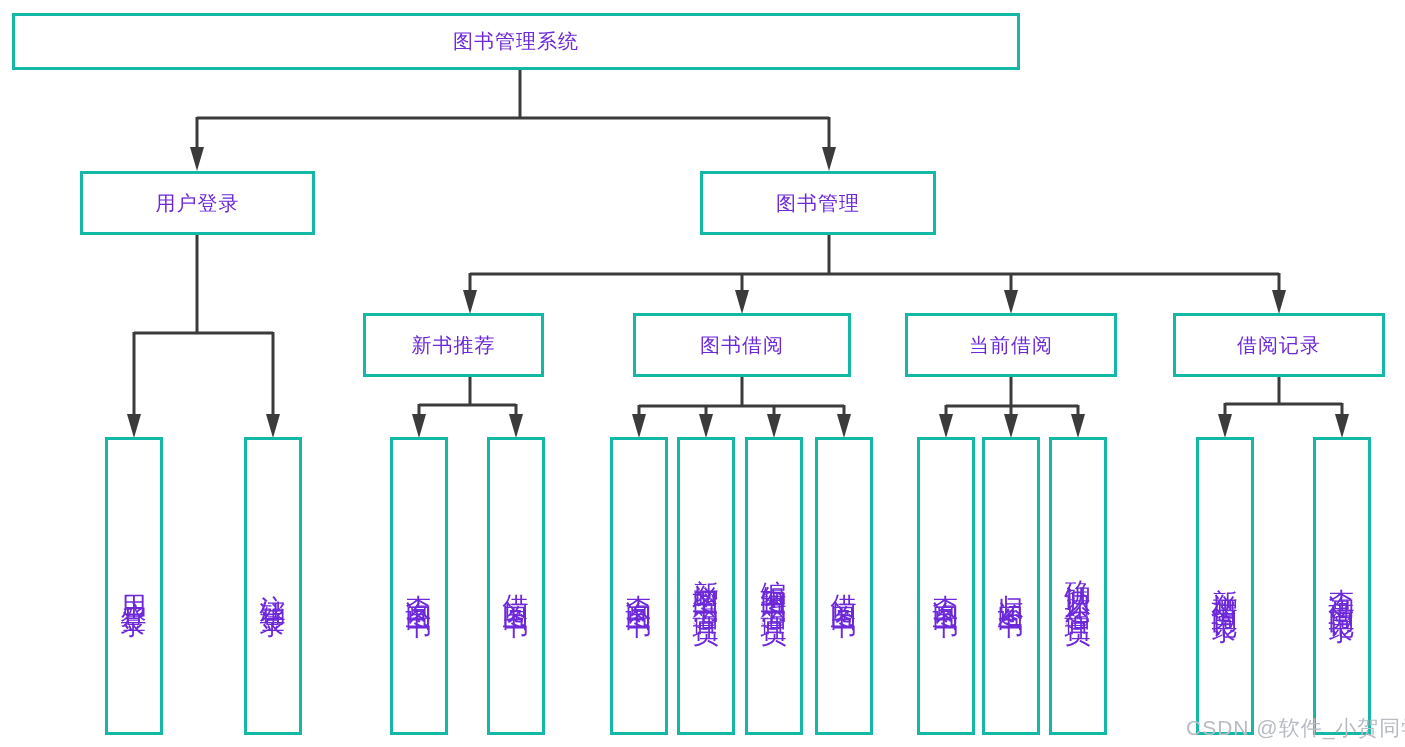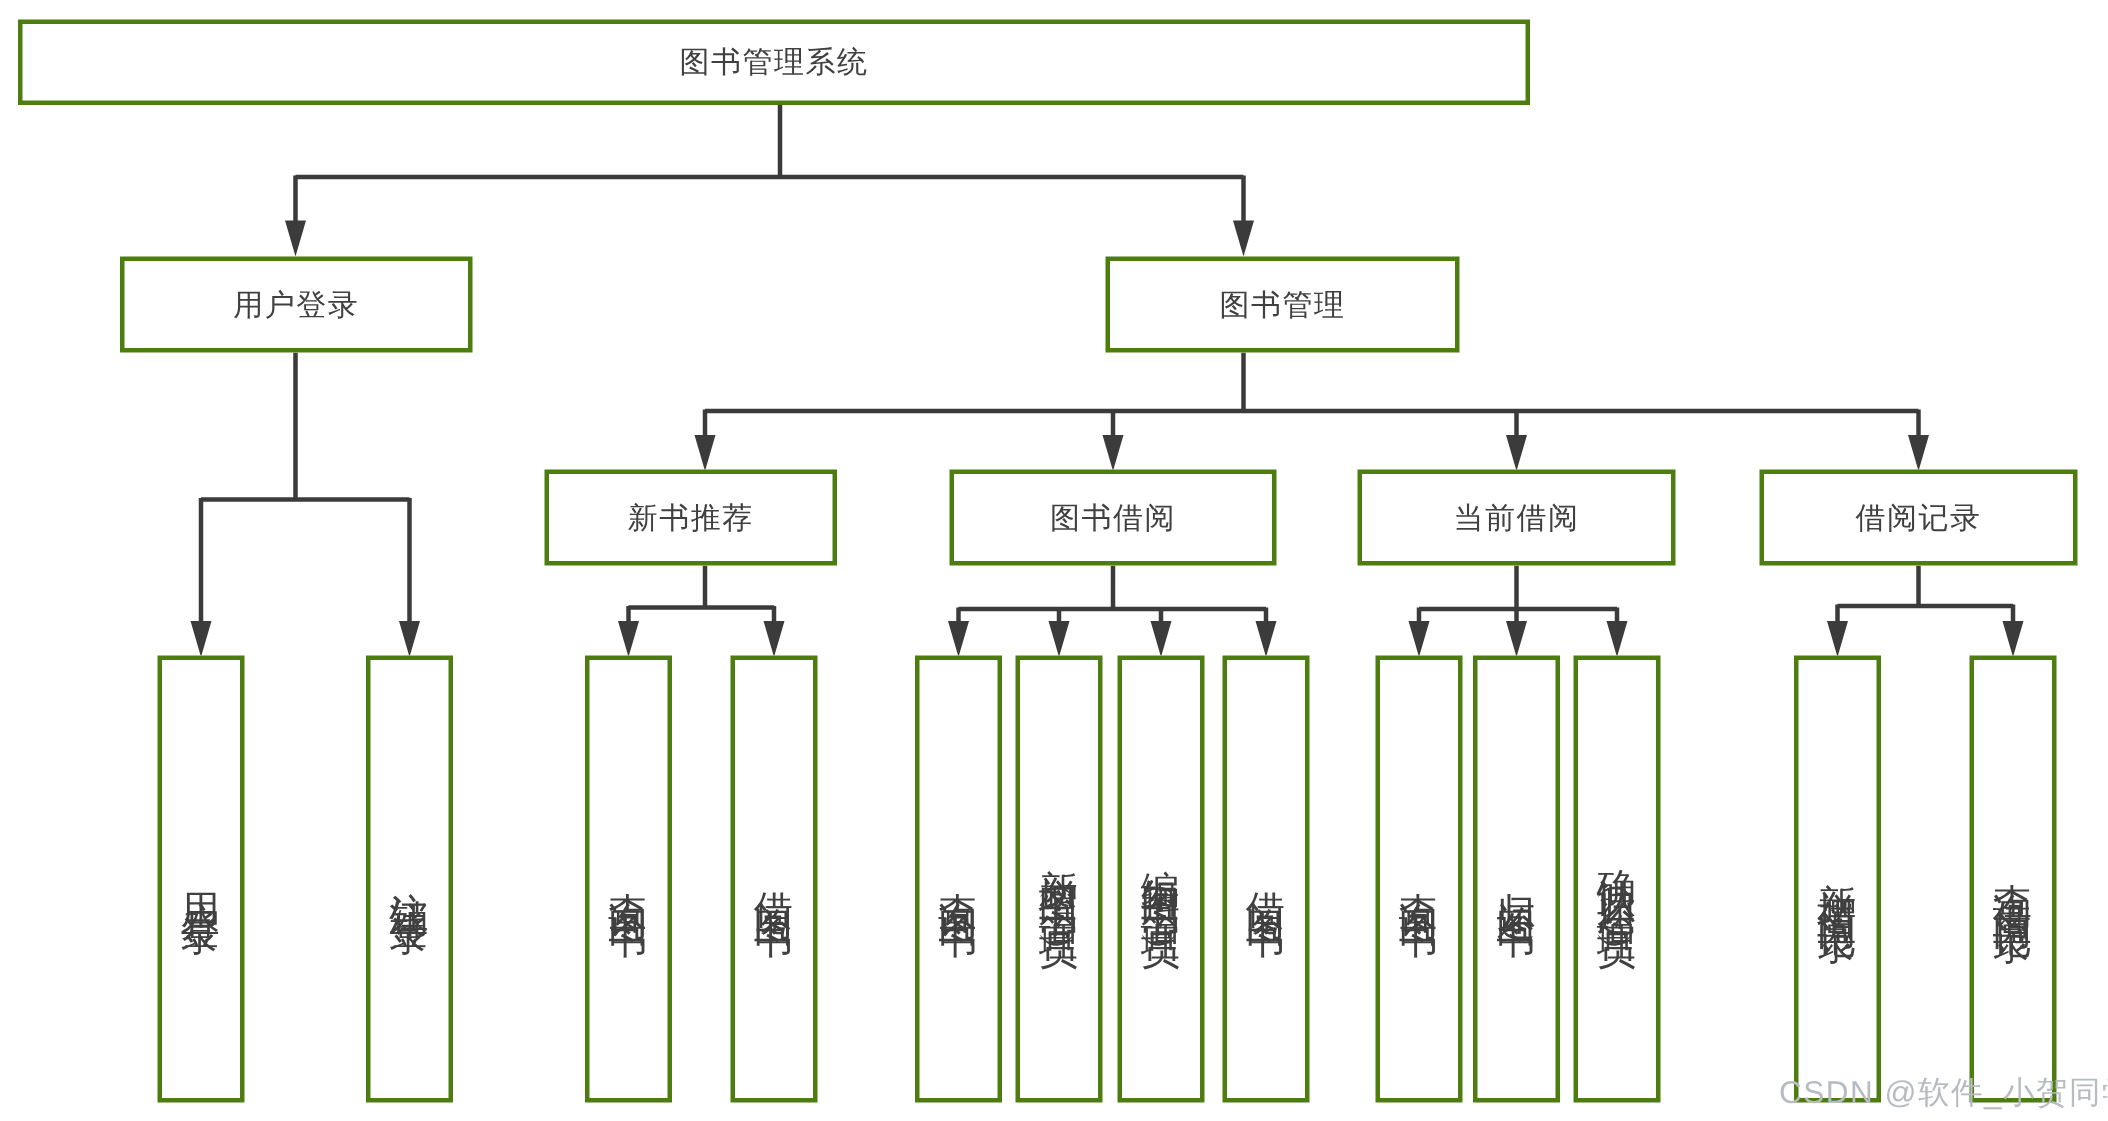--- a/index.html
+++ b/index.html
@@ -18,22 +18,22 @@
   .edges {
     position: absolute;
     left: 0;
     top: 0;
     z-index: 0;
   }
   .box {
     position: absolute;
     box-sizing: border-box;
     background: #ffffff;
-    border: 3px solid #4d7c0f;
-    color: #404040;
+    border: 3px solid #14b8a6;
+    color: #6d28d9;
     display: flex;
     align-items: center;
     justify-content: center;
     z-index: 1;
   }
   .h-box {
     font-size: 20px;
     letter-spacing: 1px;
     white-space: nowrap;
   }
@@ -132,23 +132,23 @@
       <polygon points="1071,414 1085,414 1078,438"></polygon>
 
       <polygon points="1218,414 1232,414 1225,438"></polygon>
       <polygon points="1335,414 1349,414 1342,438"></polygon>
     </g>
   </svg>
 
   <div class="box h-box" style="left:12px; top:13px; width:1008px; height:57px;">图书管理系统</div>
 
   <div class="box h-box" style="left:80px; top:171px; width:235px; height:64px;">用户登录</div>
-  <div class="box h-box" style="left:737px; top:171px; width:236px; height:64px;">图书管理</div>
+  <div class="box h-box" style="left:700px; top:171px; width:236px; height:64px;">图书管理</div>
 
-  <div class="box h-box" style="left:363px; top:313px; width:195px; height:64px;">新书推荐</div>
+  <div class="box h-box" style="left:363px; top:313px; width:181px; height:64px;">新书推荐</div>
   <div class="box h-box" style="left:633px; top:313px; width:218px; height:64px;text-align:right;">图书借阅</div>
   <div class="box h-box" style="left:1173px; top:313px; width:212px; height:64px;">借阅记录</div>
   <div class="box h-box" style="left:905px; top:313px; width:212px; height:64px;">当前借阅</div>
 
   <div class="box leaf" style="left:105px;">用户登录</div>
   <div class="box leaf" style="left:244px;">注销登录</div>
 
   <div class="box leaf" style="left:390px;">查询图书</div>
   <div class="box leaf" style="left:487px;">借阅图书</div>
 

